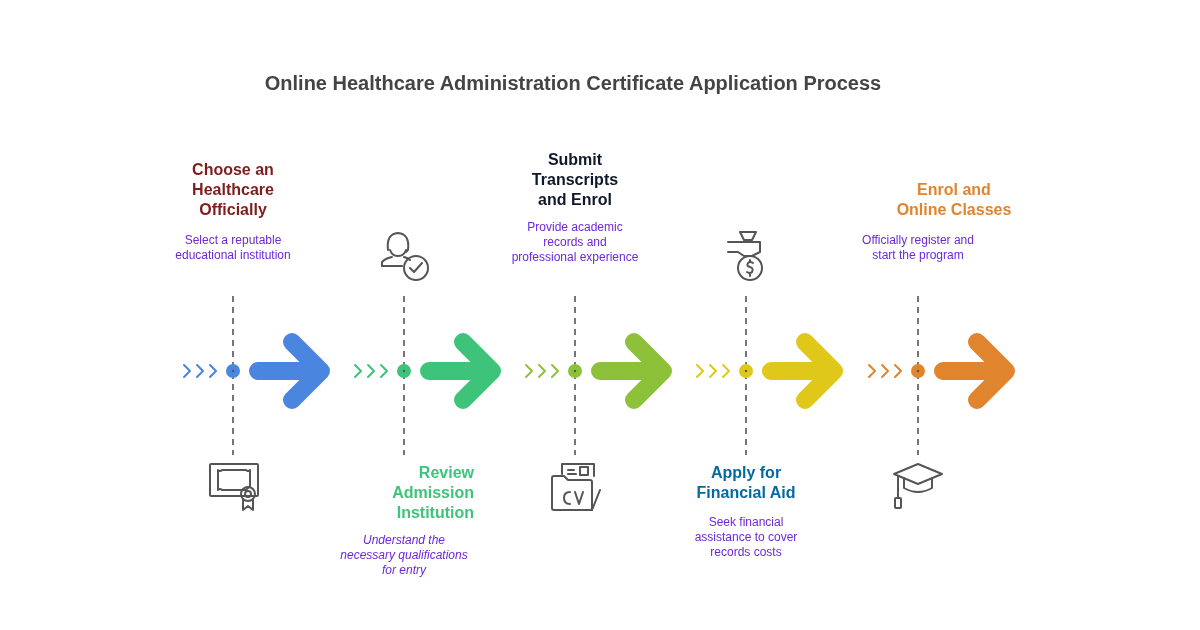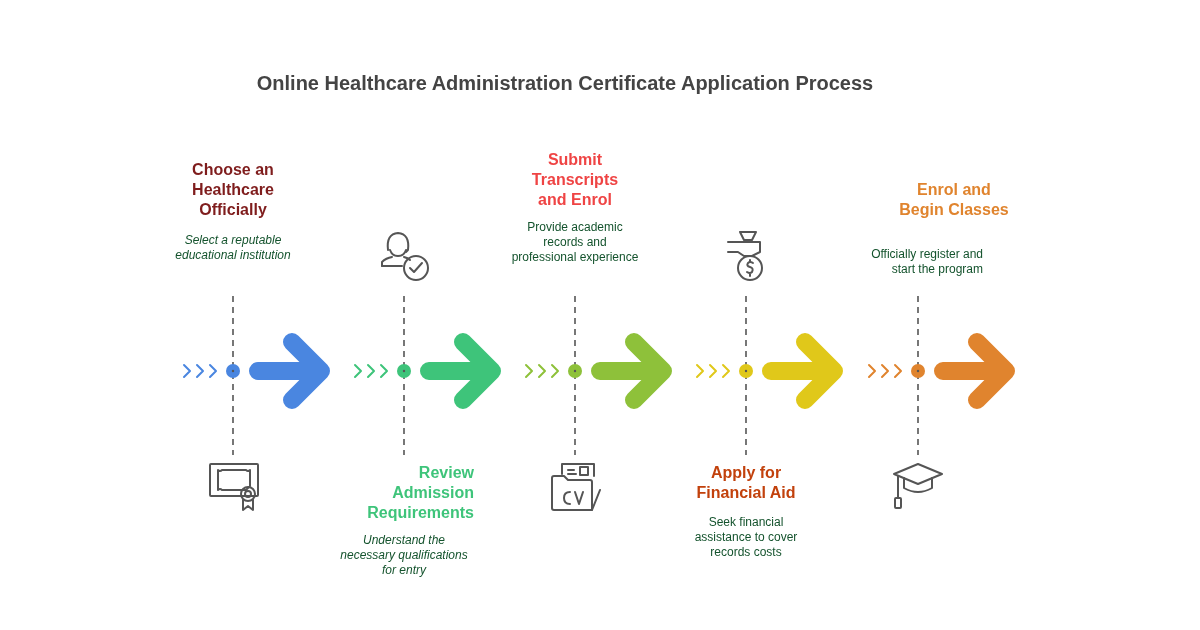--- a/index.html
+++ b/index.html
@@ -1,19 +1,19 @@
 <!DOCTYPE html>
 <html><head>
 <meta charset="utf-8">
 <style>
   html, body { margin:0; padding:0; }
   body { width:1200px; height:630px; background:#ffffff; position:relative; overflow:hidden; font-family:"Liberation Sans", sans-serif; }
-  .title { position:absolute; left:0; width:1130px; top:72px; text-align:center; font-weight:bold; font-size:20px; color:#444444; font-family:"Liberation Sans", sans-serif; }
+  .title { position:absolute; left:8px; width:1130px; top:72px; text-align:center; font-weight:bold; font-size:20px; color:#444444; font-family:"Liberation Sans", sans-serif; }
   .step-title { position:absolute; width:140px; text-align:center; font-weight:bold; font-size:16px; line-height:20px; }
-  .step-desc { position:absolute; width:130px; text-align:center; font-size:12px; line-height:15px; color:#14532d; }
+  .step-desc { position:absolute; width:130px; text-align:center; font-size:12px; line-height:15px; color:#6d28d9; }
   .icon { position:absolute; width:56px; height:56px; }
   svg.layer { position:absolute; left:0; top:0; }
 </style>
 </head>
 <body>
 
 <div class="title">Online Healthcare Administration Certificate Application Process</div>
 
 <svg class="layer" width="1200" height="630">
   <g stroke="#555" stroke-width="1.6" stroke-dasharray="6,5" fill="none">
@@ -82,21 +82,21 @@
       <circle cx="918" cy="371" r="1.2"></circle>
   </g>
 </svg>
 
 <div>
   <div class="step-title" style="left:163px; top:160px; color:#7f1d1d;">
     <div>Choose an</div>
       <div>Healthcare</div>
       <div>Officially</div>
   </div>
-  <div class="step-desc" style="left:168px; top:233px;font-style:italic;">Select a reputable educational institution</div>
+  <div class="step-desc" style="left:168px; top:233px;">Select a reputable educational institution</div>
   <svg class="icon" style="left:206px; top:458px;" viewBox="0 0 56 56">
     <g fill="none" stroke="#555" stroke-width="2" stroke-linejoin="round" stroke-linecap="round">
       <rect x="4" y="6" width="48" height="32" rx="1"></rect>
       <path d="M12 12 Q14 14 16 12 H40 Q42 14 44 12 V28 Q42 30 40 32 H16 Q14 30 12 32 Z"></path>
       <circle cx="42" cy="36" r="7"></circle>
         <circle cx="42" cy="36" r="3"></circle>
       <path d="M37 42 V52 L42 48 L47 52 V42"></path>
     </g>
   </svg>
 </div>
@@ -108,27 +108,27 @@
       <path d="M12 22 Q14 28 20 28 Q26 28 28 22"></path>
       <path d="M4 38 V34 Q8 30 14 29 M26 29 Q30 30 32 32"></path>
       <path d="M4 38 H24"></path>
       <circle cx="38" cy="40" r="12"></circle>
       <path d="M32 40 L36 44 L44 35"></path>
     </g>
   </svg>
   <div class="step-title" style="left:334px; top:463px; color:#3ec47a;text-align:right;">
     <div>Review</div>
       <div>Admission</div>
-      <div>Requirements</div>
+      <div>Institution</div>
   </div>
   <div class="step-desc" style="left:339px; top:533px;font-style:italic;">Understand the necessary qualifications for entry</div>
 </div>
 
 <div>
-  <div class="step-title" style="left:505px; top:150px; color:#ef4444;">
+  <div class="step-title" style="left:505px; top:150px; color:#0f172a;">
     <div>Submit</div>
       <div>Transcripts</div>
       <div>and Enrol</div>
   </div>
   <div class="step-desc" style="left:510px; top:220px;">Provide academic records and professional experience</div>
   <svg class="icon" style="left:548px; top:458px;" viewBox="0 0 56 56">
     <g fill="none" stroke="#555" stroke-width="2" stroke-linejoin="round" stroke-linecap="round">
       <path d="M14 16 V6 H46 V18"></path>
       <path d="M20 12 H26 M20 16 H28"></path>
         <rect x="32" y="9" width="8" height="8"></rect>
@@ -143,33 +143,33 @@
 <div>
   <svg class="icon" style="left:720px; top:226px;" viewBox="0 0 56 56">
     <g fill="none" stroke="#555" stroke-width="2" stroke-linejoin="round" stroke-linecap="round">
       <path d="M20 6 H36 L32 14 H24 Z"></path>
       <path d="M12 16 H40 V26 L32 30 H24 L18 26 H12"></path>
       <path d="M8 16 H12 M8 26 H12"></path>
       <circle cx="30" cy="42" r="12"></circle>
       <path d="M33 37 Q30 35 28 37 Q26 40 30 41 Q34 42 32 46 Q30 48 27 46 M30 34 V36 M30 47 V50"></path>
     </g>
   </svg>
-  <div class="step-title" style="left:676px; top:463px; color:#c2410c;">
+  <div class="step-title" style="left:676px; top:463px; color:#0369a1;">
     <div>Apply for</div>
       <div>Financial Aid</div>
   </div>
   <div class="step-desc" style="left:681px; top:515px;">Seek financial assistance to cover records costs</div>
 </div>
 
 <div>
   <div class="step-title" style="left:884px; top:180px; color:#e0842e;">
     <div>Enrol and</div>
-      <div>Begin Classes</div>
+      <div>Online Classes</div>
   </div>
-  <div class="step-desc" style="left:853px; top:247px;text-align:right;">Officially register and start the program</div>
+  <div class="step-desc" style="left:853px; top:233px;">Officially register and start the program</div>
   <svg class="icon" style="left:890px; top:458px;" viewBox="0 0 56 56">
     <g fill="none" stroke="#555" stroke-width="2" stroke-linejoin="round" stroke-linecap="round">
       <path d="M4 16 L28 6 L52 16 L28 26 Z"></path>
       <path d="M14 20 V30 Q28 38 42 30 V20"></path>
       <path d="M8 18 V40"></path>
       <rect x="5" y="40" width="6" height="10" rx="1"></rect>
     </g>
   </svg>
 </div>
 

